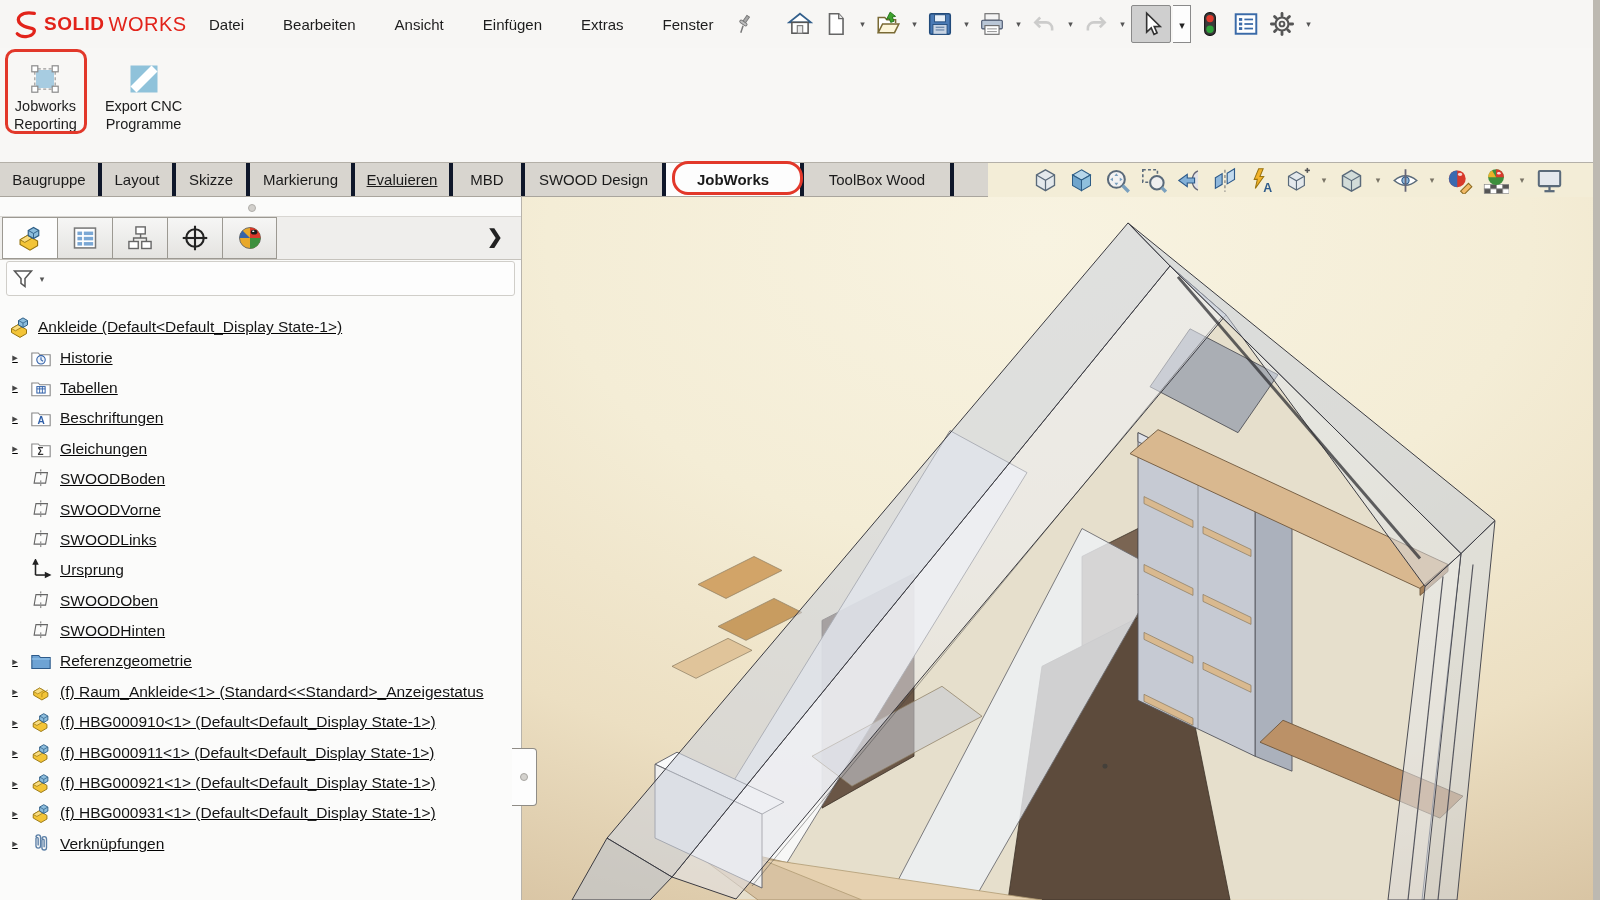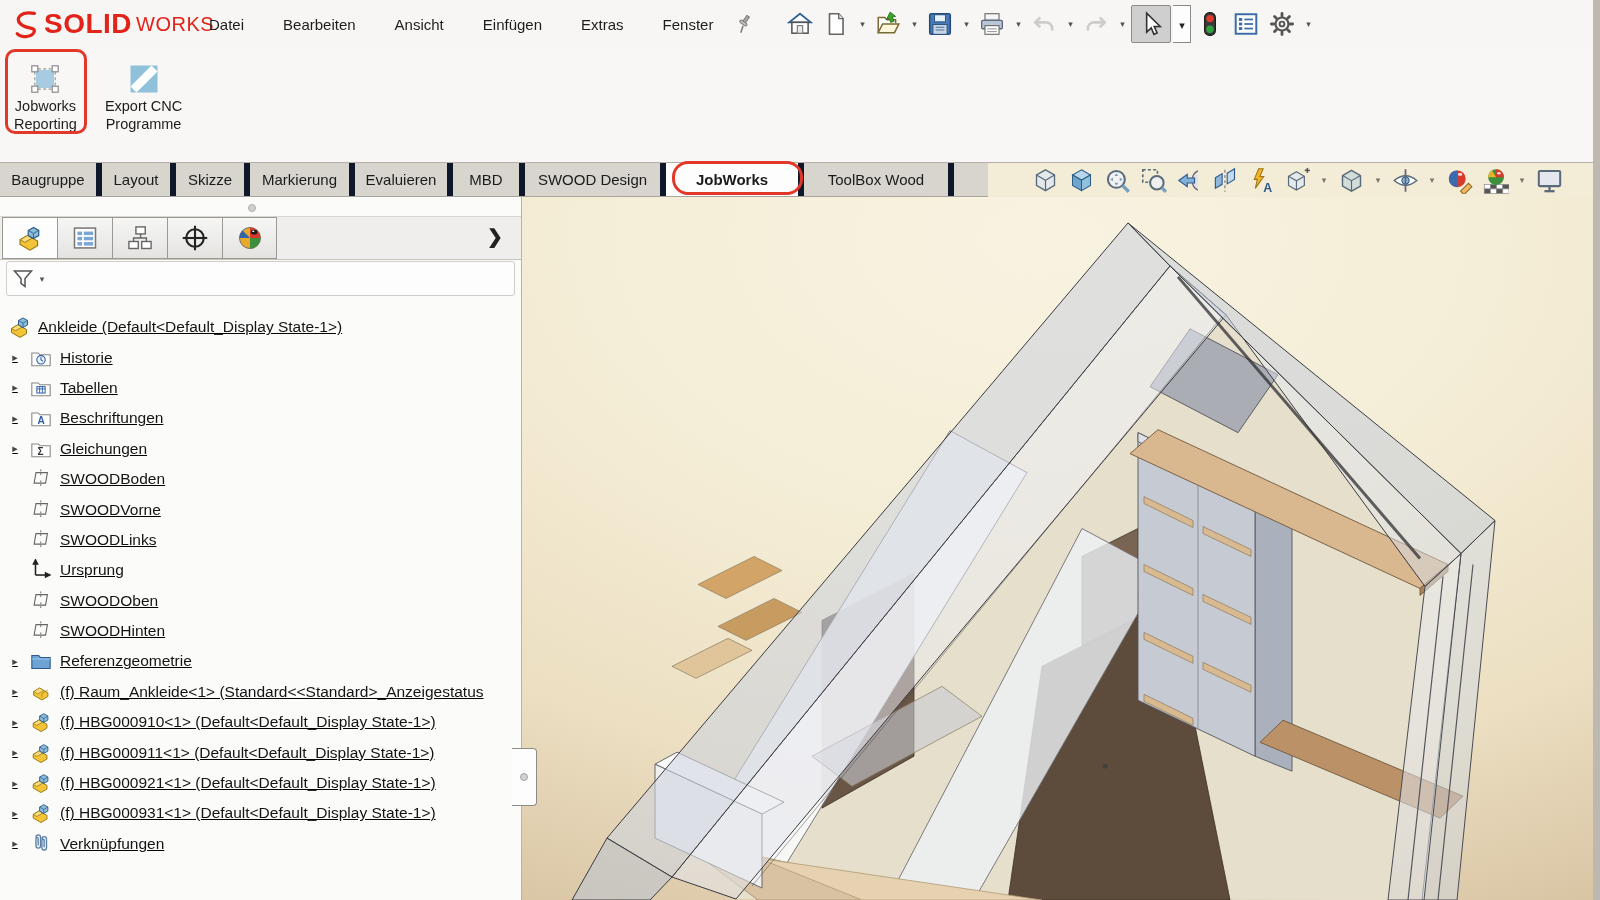--- a/index.html
+++ b/index.html
@@ -4,21 +4,21 @@
 <style>
   * { margin:0; padding:0; box-sizing:border-box; }
   html,body { width:1600px; height:900px; overflow:hidden;
     font-family:"Liberation Sans", sans-serif; background:#f6f5f3; }
   svg { display:block; }
 
   
   #menubar { position:absolute; left:0; top:0; width:1600px; height:48px;
     background:#f7f6f4; display:flex; align-items:center; z-index:30; }
   #brand { display:flex; align-items:center; gap:4px; padding-left:10px; width:185px; }
-  #brand .solid { font-weight:bold; color:#e2231a; font-size:28px; letter-spacing:.5px; }
+  #brand .solid { font-weight:bold; color:#e2231a; font-size:19px; letter-spacing:.5px; }
   #brand .works { font-weight:normal; color:#e2231a; font-size:20px; letter-spacing:.5px; }
   #menu-items { display:flex; gap:11px; margin-left:10px; }
   .menu-item { font-size:15px; color:#1d1d1d; padding:6px 14px; cursor:default; }
   #pin { margin-left:6px; }
   #qtb { display:flex; align-items:center; margin-left:28px; gap:2px; }
   .tbtn { display:flex; align-items:center; justify-content:center;
     width:34px; height:38px; border-radius:2px; }
   .tbtn svg { width:26px; height:26px; }
   .tbtn.disabled { opacity:.45; }
   .tbtn.pressed { background:#cfcfcf; border:1px solid #8a8a8a; width:40px; }
@@ -31,21 +31,21 @@
   .ribbon-btn { display:flex; flex-direction:column; align-items:center; justify-content:flex-start;
     padding:8px 6px 6px 6px; border:3.5px solid transparent; border-radius:10px; min-width:78px; }
   .ribbon-btn .ribbon-icon svg { width:36px; height:36px; }
   .ribbon-btn .lbl { font-size:14.5px; color:#1d1d1d; line-height:1.25; text-align:center; }
 
   
   #tabstrip { position:absolute; left:0; top:162px; width:988px; height:35px;
     background:#d8d5cf; border-top:1px solid #b4b0a8; border-bottom:1px solid #a9a59d;
     display:flex; z-index:5; }
   .tab { height:100%; display:flex; align-items:center; justify-content:center;
-    font-size:15px; color:#1b1b1b; border-right:6px solid #0f172a; background:#d8d5cf; position:relative; }
+    font-size:15px; color:#1b1b1b; border-right:4px solid #0f172a; background:#d8d5cf; position:relative; }
   .tab.active { background:#fdfdfd; font-weight:bold; }
   #tab-annotation { position:absolute; left:672px; top:161px; width:131px; height:34px;
     border:3.5px solid #e2382a; border-radius:16px; z-index:8; pointer-events:none; }
   #ribbon-annotation { position:absolute; left:5px; top:49px; width:82px; height:85px;
     border:3.5px solid #e2382a; border-radius:10px; z-index:8; pointer-events:none; }
 
   
   #vp-topstrip { position:absolute; left:988px; top:162px; width:612px; height:35px;
     background:#f3edd7; border-top:1px solid #b4b0a8; z-index:4; display:flex; align-items:center; }
   #headsup { display:flex; align-items:center; gap:6px; margin-left:42px; }
@@ -290,21 +290,21 @@
       <div class="lbl">Programme</div>
     </div>
   </div>
 <div id="ribbon-annotation"></div>
 
 <div id="tabstrip">
     <div class="tab" style="width: 102px;">Baugruppe</div>
     <div class="tab" style="width: 74px;">Layout</div>
     <div class="tab" style="width: 74px;">Skizze</div>
     <div class="tab" style="width: 105px;">Markierung</div>
-    <div class="tab" style="width: 98px;">Evaluieren</div>
+    <div class="tab" style="width: 98px; text-decoration: underline;">Evaluieren</div>
     <div class="tab" style="width: 72px;">MBD</div>
     <div class="tab" style="width: 141px;">SWOOD Design</div>
     <div class="tab active" style="width: 138px;">JobWorks</div>
     <div class="tab" style="width: 150px;">ToolBox Wood</div>
   </div>
 <div id="tab-annotation"></div>
 
 <div id="strip-under-ribbon"></div>
 <div id="vp-topstrip">
   <div id="headsup">

